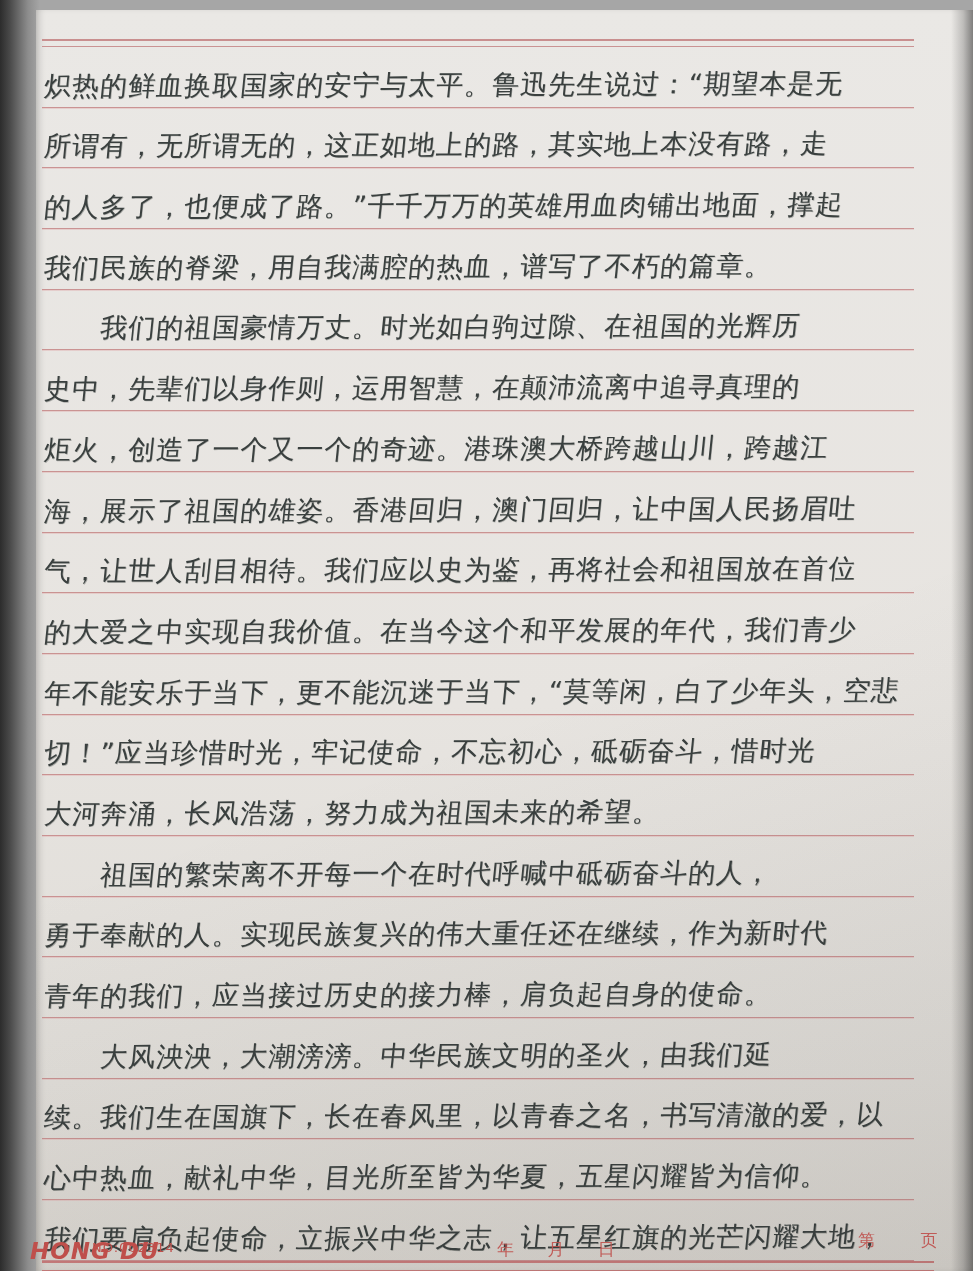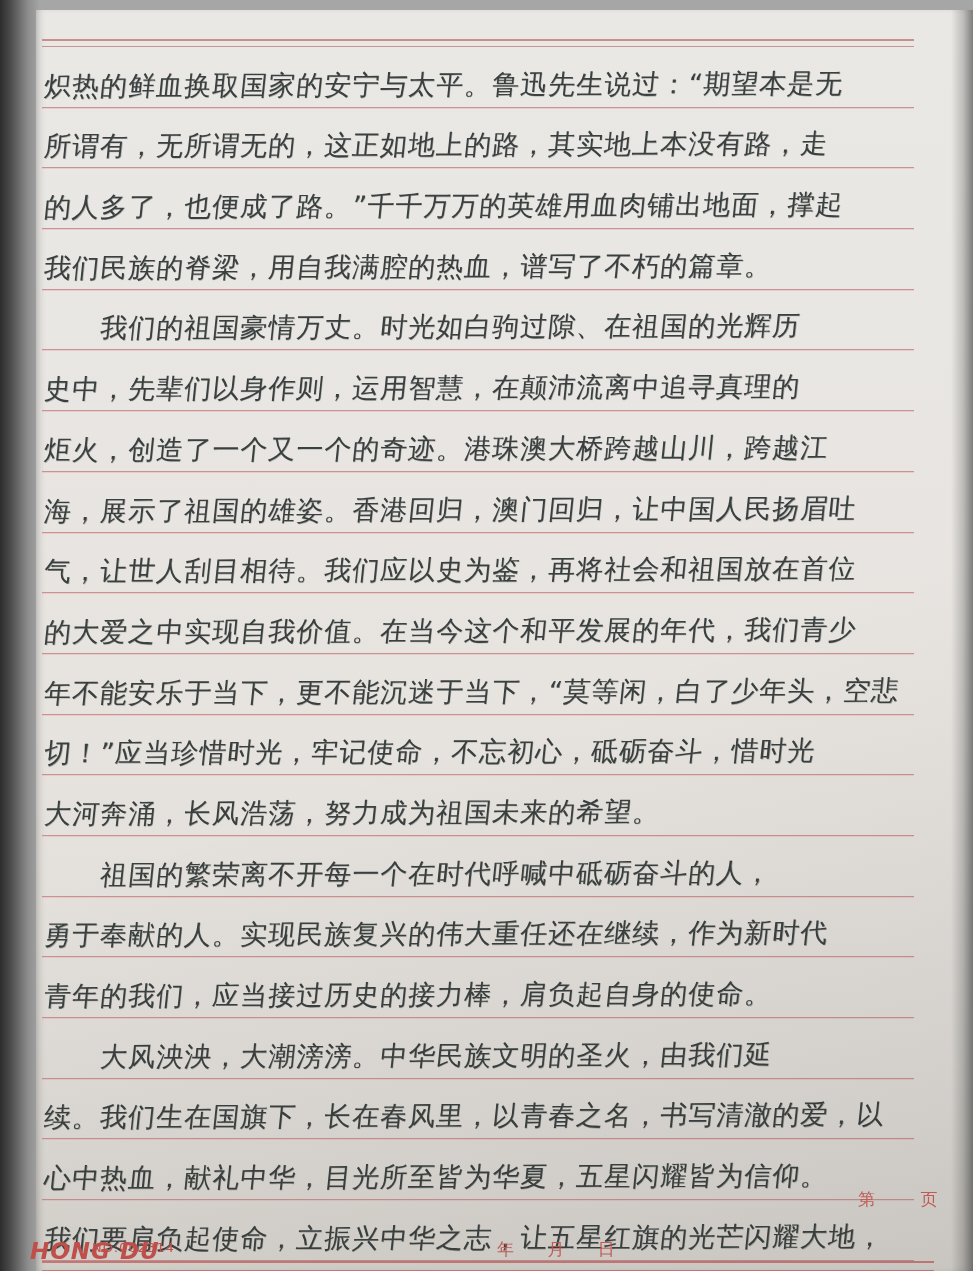--- a/index.html
+++ b/index.html
@@ -57,21 +57,21 @@
     border-bottom:1.5px solid var(--footer-rule);
     opacity:.85;
   }
   .footer-text{position:absolute;color:var(--footer-red);}
   .brand{
     left:30px;top:1238px;font-size:23px;font-weight:bold;font-style:italic;
     letter-spacing:1px;
   }
   .serial{left:92px;top:1240px;font-size:13px;letter-spacing:1px;}
   .date{left:497px;top:1238px;font-size:17px;letter-spacing:14px;opacity:.9;}
-  .page-num{left:858px;top:1188px;font-size:17px;letter-spacing:20px;opacity:.9;}
+  .page-num{left:858px;top:1229px;font-size:17px;letter-spacing:20px;opacity:.9;}
 </style>
 </head>
 <body style="background: rgb(166, 166, 166);">
 
 <div class="photo">
   <div class="left-shadow"></div>
 
   <div class="paper">
     <div class="rows">
       <div class="top-rule"></div>

